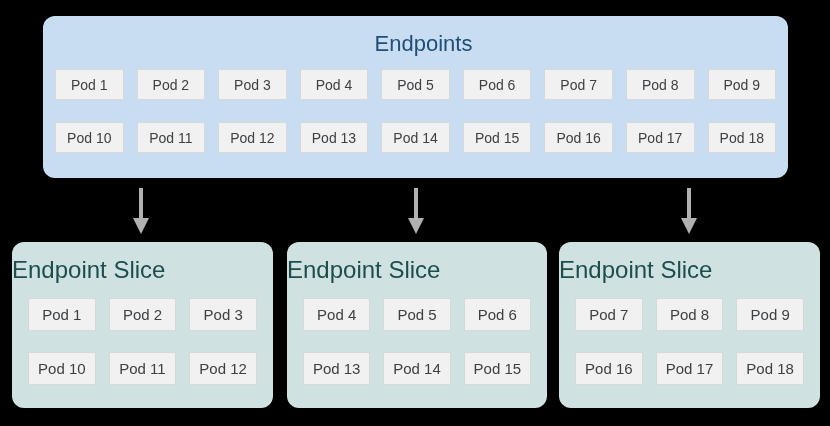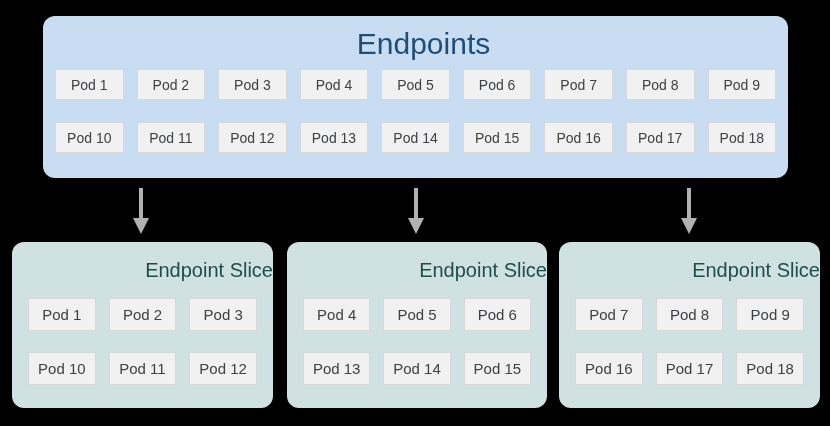--- a/index.html
+++ b/index.html
@@ -18,21 +18,21 @@
     background: var(--endpoints-bg, #c9ddf2);
     border-radius: 12px;
     box-shadow: 3px 4px 7px rgba(0,0,0,0.45);
     box-sizing: border-box;
   }
   .endpoints-title {
     margin: 13px 0 0 16px;
     height: 29px;
     line-height: 29px;
     text-align: center;
-    font-size: 30px;
+    font-size: 22px;
     font-weight: 500;
     color: var(--endpoints-title, #1f4e79);
   }
   .pod-row {
     display: flex;
     gap: 13px;
     padding: 0 12px;
     margin-top: 11px;
   }
   .pod-row + .pod-row { margin-top: 22px; }
@@ -76,22 +76,22 @@
     width: 261px; height: 166px;
     background: var(--slice-bg, #cfe2e1);
     border-radius: 12px;
     box-shadow: 3px 4px 7px rgba(0,0,0,0.45);
     box-sizing: border-box;
   }
   .slice-title {
     margin: 12px 0 0 0;
     height: 32px;
     line-height: 32px;
-    text-align: right;
-    font-size: 20px;
+    text-align: left;
+    font-size: 24px;
     font-weight: 500;
     color: var(--slice-title, #1d4d4d);
   }
   .slice-grid {
     display: flex;
     flex-wrap: wrap;
     gap: 21px 13px;
     padding: 0 16px;
     margin-top: 12px;
   }

